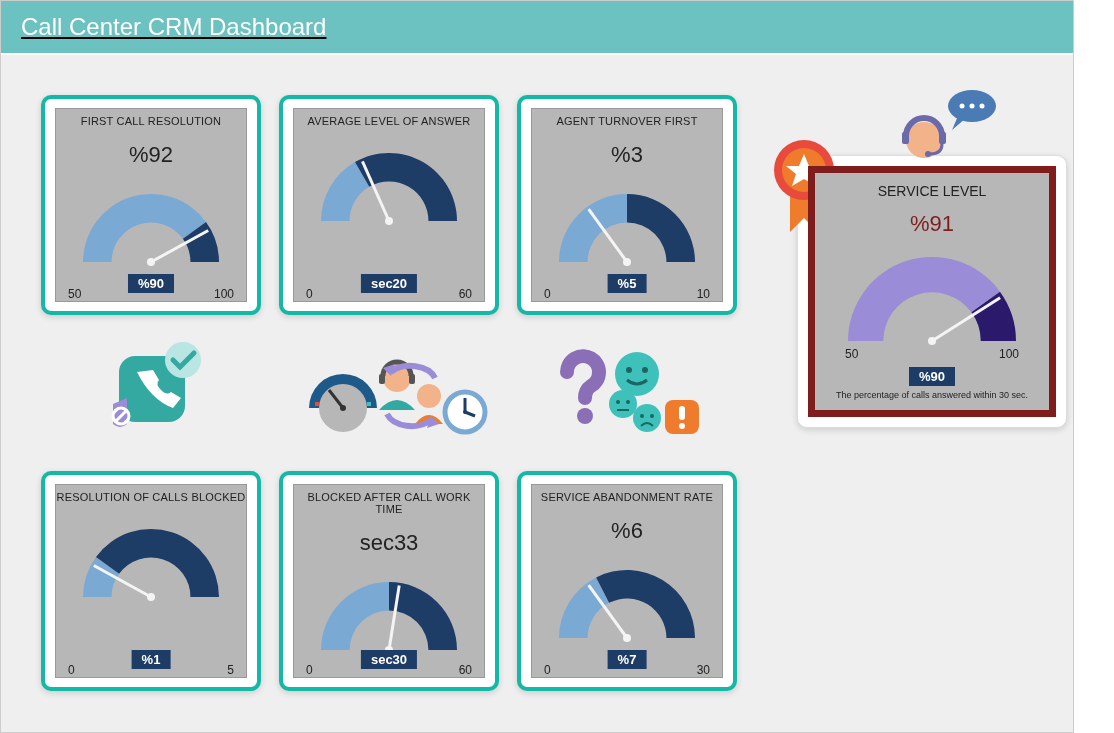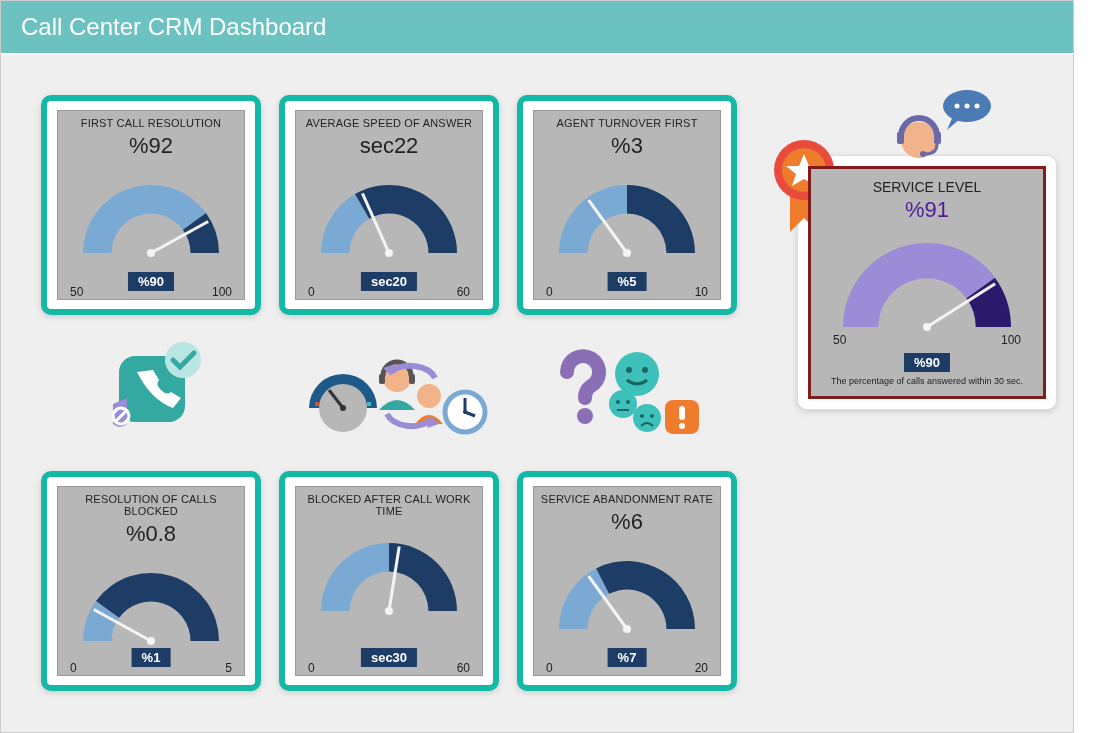--- a/index.html
+++ b/index.html
@@ -1,36 +1,36 @@
 <!DOCTYPE html>
 <html><head>
 <meta charset="utf-8">
 <style>
   html,body{margin:0;padding:0;font-family:Verdana,Geneva,sans-serif;background:#fff;}
-  .stage{width:1074px;height:733px;position:relative;box-sizing:border-box;border:1px solid #ccc;}
+  .stage{width:1074px;height:733px;position:relative;box-sizing:border-box;border:1px solid #ccc;text-decoration:underline;}
   .header{background:#6cc1c1;color:#fff;padding:12px 20px;font-size:24px;font-weight:300;}
   .body{background:#efefef;position:absolute;top:54px;left:0;right:0;bottom:0;padding:40px 40px;}
   .grid{display:flex;}
   .col-left{display:grid;grid-template-columns:repeat(3,220px);grid-template-rows:220px 120px 220px;gap:18px;}
-  .card{background:#fff;border-radius:10px;box-shadow:0 2px 6px rgba(0,0,0,0.15);padding:10px;box-sizing:border-box;display:flex;align-items:center;justify-content:center;border:6px solid #14b8a6;}
+  .card{background:#fff;border-radius:10px;box-shadow:0 2px 6px rgba(0,0,0,0.15);padding:10px;box-sizing:border-box;display:flex;align-items:center;justify-content:center;border:4px solid #14b8a6;}
   .gauge-box{background:#b7b7b7;width:100%;height:100%;position:relative;border:1px solid #999;}
   .gauge-title{text-align:center;font-size:11px;color:#222;margin-top:6px;font-weight:400;letter-spacing:0.2px;}
-  .gauge-value{text-align:center;font-size:22px;color:#222;margin-top:4px;}
+  .gauge-value{text-align:center;font-size:22px;color:#222;margin-top:15px;}
   .gauge-svg{display:block;margin:0 auto;}
   .gauge-labels{position:absolute;bottom:14px;left:0;right:0;font-size:12px;color:#222;}
   .gl-min{position:absolute;left:12px;}
   .gl-max{position:absolute;right:12px;}
   .gauge-target{position:absolute;left:50%;transform:translateX(-50%);bottom:8px;background:#1d3c66;color:#fff;font-size:13px;font-weight:bold;padding:2px 10px;}
   .icon-cell{display:flex;align-items:center;justify-content:center;}
   .divider{width:1px;background:#ccc;margin:0 30px;height:560px;}
   .right{flex:0 0 260px;}
   .feature-card{background:#fff;border-radius:10px;box-shadow:0 2px 6px rgba(0,0,0,0.15);padding:10px;border:1px solid #ddd;position:relative;margin-top:60px;}
-  .feature-box{background:#b7b7b7;padding:6px 4px 10px;position:relative;border:3px solid #7f1d1d;}
+  .feature-box{background:#b7b7b7;padding:6px 12px 10px;position:relative;border:7px solid #7f1d1d;}
   .feature-title{text-align:center;font-size:14px;color:#222;margin-top:4px;}
-  .feature-value{text-align:center;font-size:22px;color:#4c1d95;margin-top:2px;}
+  .feature-value{text-align:center;font-size:22px;color:#7f1d1d;margin-top:12px;}
   .feature-labels{position:relative;font-size:12px;color:#222;height:18px;}
   .fl-min{position:absolute;left:18px;}
   .fl-max{position:absolute;right:18px;}
   .feature-target{display:block;margin:2px auto 4px;width:fit-content;background:#1d3c66;color:#fff;font-size:13px;font-weight:bold;padding:2px 10px;}
   .feature-note{font-size:9px;text-align:center;color:#222;}
   .badge{position:absolute;left:-34px;top:-26px;}
   .agent{position:absolute;left:50%;transform:translateX(-50%);top:-70px;}
 </style>
 </head>
 <body>
@@ -54,22 +54,21 @@
             <div class="gauge-labels">
               <span class="gl-min">50</span>
               <span class="gl-max">100</span>
             </div>
             <div class="gauge-target">%90</div>
           </div>
         </div>
 
         <div class="card">
           <div class="gauge-box">
-            <div class="gauge-title">AVERAGE SPEED OF ANSWER</div>
-            <div class="gauge-value">sec22</div>
+            <div class="gauge-title">AVERAGE LEVEL OF ANSWER</div>
             <svg class="gauge-svg" width="170" height="100">
                 <path d="M17 93.99999999999999 A68 68 0 0 1 51.000000000000014 35.110272542658166 L65.28 59.84395807474174 A39.44 39.44 0 0 0 45.56 94 Z" fill="#7aa9d4"></path>
                 <path d="M51.000000000000014 35.110272542658166 A68 68 0 0 1 153 94 L124.44 94 A39.44 39.44 0 0 0 65.28 59.84395807474174 Z" fill="#1d3c66"></path>
                 <line x1="85" y1="94" x2="58.44823194001177" y2="34.36375252509101" stroke="#f4f4f4" stroke-width="3"></line>
                 <circle cx="85" cy="94" r="4" fill="#f4f4f4"></circle>
               </svg>
             <div class="gauge-labels">
               <span class="gl-min">0</span>
               <span class="gl-max">60</span>
             </div>
@@ -159,38 +158,38 @@
             <path d="M94 88 q6 -6 12 0" stroke="#1d6560" stroke-width="2" fill="none"></path>
             <rect x="118" y="62" width="34" height="34" rx="8" fill="#ef7b2d"></rect>
             <rect x="132" y="68" width="6" height="14" rx="3" fill="#fff"></rect>
             <circle cx="135" cy="88" r="3" fill="#fff"></circle>
           </svg>
         </div>
 
         <div class="card">
           <div class="gauge-box">
             <div class="gauge-title">RESOLUTION OF CALLS BLOCKED</div>
-            <div class="gauge-value">%0.8</div>
             <svg class="gauge-svg" width="170" height="100">
                 <path d="M17 93.99999999999999 A68 68 0 0 1 29.986844382503584 54.03060284411182 L53.09236974185208 70.81774964958485 A39.44 39.44 0 0 0 45.56 94 Z" fill="#7aa9d4"></path>
                 <path d="M29.986844382503584 54.03060284411182 A68 68 0 0 1 153 94 L124.44 94 A39.44 39.44 0 0 0 53.09236974185208 70.81774964958485 Z" fill="#1d3c66"></path>
                 <line x1="85" y1="94" x2="27.794699926736598" y2="62.55112015464" stroke="#f4f4f4" stroke-width="3"></line>
                 <circle cx="85" cy="94" r="4" fill="#f4f4f4"></circle>
               </svg>
             <div class="gauge-labels">
               <span class="gl-min">0</span>
               <span class="gl-max">5</span>
             </div>
             <div class="gauge-target">%1</div>
           </div>
         </div>
 
         <div class="card">
           <div class="gauge-box">
             <div class="gauge-title">BLOCKED AFTER CALL WORK TIME</div>
+            <div class="gauge-value">sec33</div>
             <svg class="gauge-svg" width="170" height="100">
                 <path d="M17 93.99999999999999 A68 68 0 0 1 85 26 L85 54.56 A39.44 39.44 0 0 0 45.56 94 Z" fill="#7aa9d4"></path>
                 <path d="M85 26 A68 68 0 0 1 153 94 L124.44 94 A39.44 39.44 0 0 0 85 54.56 Z" fill="#1d3c66"></path>
                 <line x1="85" y1="94" x2="95.2120418778263" y2="29.52370512594942" stroke="#f4f4f4" stroke-width="3"></line>
                 <circle cx="85" cy="94" r="4" fill="#f4f4f4"></circle>
               </svg>
             <div class="gauge-labels">
               <span class="gl-min">0</span>
               <span class="gl-max">60</span>
             </div>
@@ -203,21 +202,21 @@
             <div class="gauge-title">SERVICE ABANDONMENT RATE</div>
             <div class="gauge-value">%6</div>
             <svg class="gauge-svg" width="170" height="100">
                 <path d="M17 93.99999999999999 A68 68 0 0 1 54.12864601771082 33.41155635519098 L67.09461469027228 58.85870268601077 A39.44 39.44 0 0 0 45.56 94 Z" fill="#7aa9d4"></path>
                 <path d="M54.12864601771082 33.41155635519098 A68 68 0 0 1 153 94 L124.44 94 A39.44 39.44 0 0 0 67.09461469027228 58.85870268601077 Z" fill="#1d3c66"></path>
                 <line x1="85" y1="94" x2="46.62937873034736" y2="41.18737060720343" stroke="#f4f4f4" stroke-width="3"></line>
                 <circle cx="85" cy="94" r="4" fill="#f4f4f4"></circle>
               </svg>
             <div class="gauge-labels">
               <span class="gl-min">0</span>
-              <span class="gl-max">20</span>
+              <span class="gl-max">30</span>
             </div>
             <div class="gauge-target">%7</div>
           </div>
         </div>
 
       </div>
 
       <div class="divider"></div>
 
       <div class="right">

